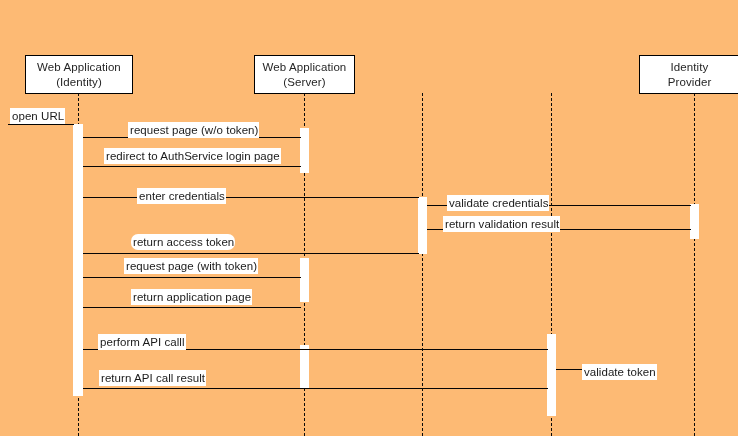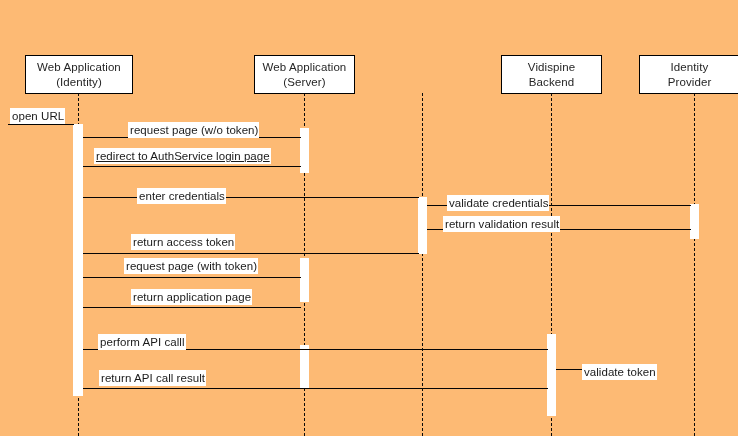--- a/index.html
+++ b/index.html
@@ -86,24 +86,20 @@
     <span class="pline">Web Application</span>
     <span class="pline">(Identity)</span>
   </div>
 
   <div class="participant" style="left:254px; top:55px; width:101px; height:39px;">
     <span class="pline">Web Application</span>
     <span class="pline">(Server)</span>
   </div>
 
 
-  <div class="participant" style="left:501px; top:55px; width:101px; height:39px;">
-    <span class="pline">Vidispine</span>
-    <span class="pline">Backend</span>
-  </div>
 
   <div class="participant" style="left:639px; top:55px; width:101px; height:39px;">
     <span class="pline">Identity</span>
     <span class="pline">Provider</span>
   </div>
 
   <div class="activation" style="left:73px;  top:124px; width:10px; height:272px;"></div>
 
   <div class="activation" style="left:300px; top:128px; width:9px;  height:45px;"></div>
   <div class="activation" style="left:300px; top:258px; width:9px;  height:44px;"></div>
@@ -123,24 +119,24 @@
   <div class="msgline" style="left:427px; top:229px; width:264px;"></div>
   <div class="msgline" style="left:83px;  top:253px; width:336px;"></div>
   <div class="msgline" style="left:83px;  top:277px; width:218px;"></div>
   <div class="msgline" style="left:83px;  top:307px; width:218px;"></div>
   <div class="msgline" style="left:83px;  top:349px; width:465px;"></div>
   <div class="msgline" style="left:556px; top:369px; width:28px;"></div>
   <div class="msgline" style="left:83px;  top:388px; width:465px;"></div>
 
   <div class="msg" style="left:10px;  top:108px;">open URL</div>
   <div class="msg" style="left:128px; top:122px;">request page (w/o token)</div>
-  <div class="msg" style="left:94px; top:148px;text-decoration:underline;">redirect to AuthService login page</div>
+  <div class="msg" style="left:104px; top:148px;">redirect to AuthService login page</div>
   <div class="msg" style="left:137px; top:188px;">enter credentials</div>
   <div class="msg" style="left:447px; top:195px;">validate credentials</div>
   <div class="msg" style="left:443px; top:216px;">return validation result</div>
-  <div class="msg" style="left:131px; top:234px;">return access token</div>
+  <div class="msg" style="left:131px; top:234px;border-radius:7px;">return access token</div>
   <div class="msg" style="left:124px; top:258px;">request page (with token)</div>
   <div class="msg" style="left:131px; top:289px;">return application page</div>
   <div class="msg" style="left:98px;  top:334px;">perform API calll</div>
   <div class="msg" style="left:582px; top:364px;">validate token</div>
   <div class="msg" style="left:99px;  top:370px;">return API call result</div>
 
 </div>
 
 </body></html>

